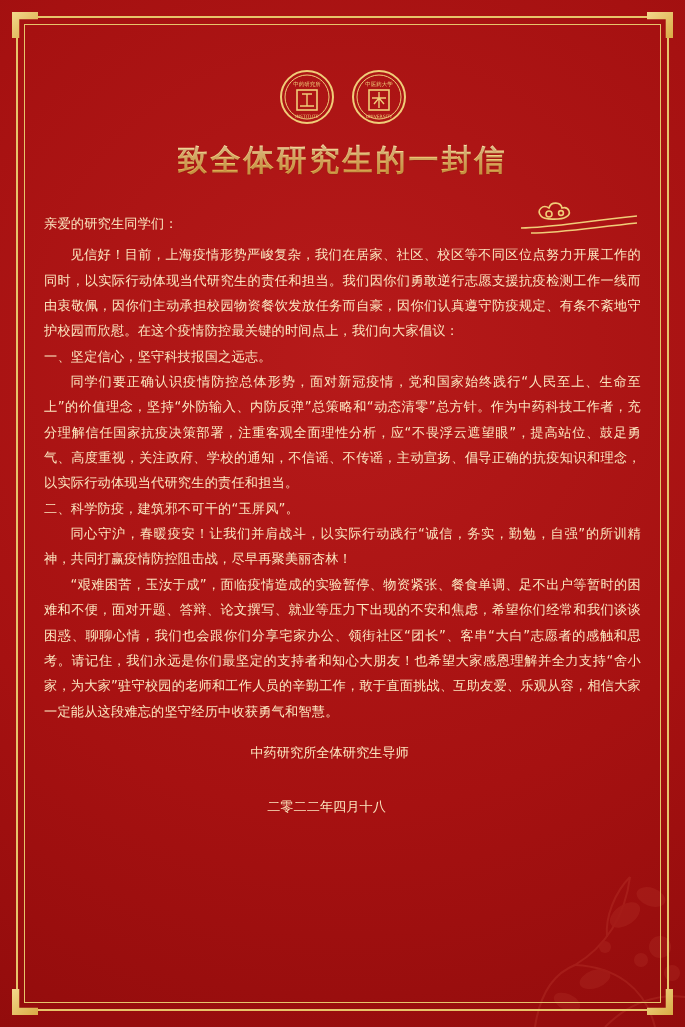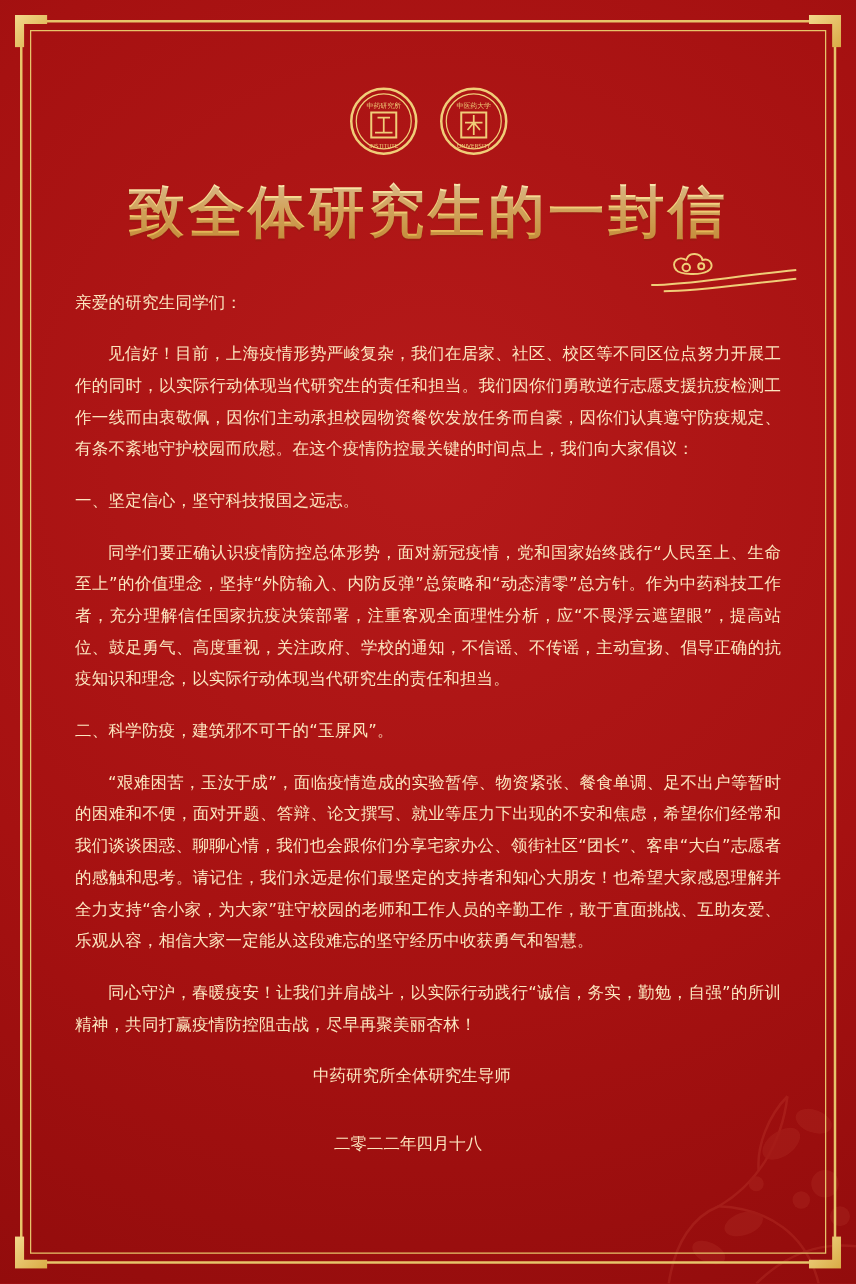--- a/index.html
+++ b/index.html
@@ -88,21 +88,21 @@
 
   
   .title-wrap {
     text-align: center;
     margin-top: 14px;
     position: relative;
   }
   .title {
     font-family: Liberation Mono, monospace;
     font-weight: bold;
-    font-size: 45px;
+    font-size: 30px;
     letter-spacing: 3px;
     color: #f5d98b;
     background: linear-gradient(180deg, #fdf0c2 0%, #f0cd78 45%, #d9a53d 100%);
     -webkit-background-clip: text;
     background-clip: text;
     -webkit-text-fill-color: transparent;
     display: inline-block;
     text-shadow: 0 1px 0 rgba(120,40,10,0.25);
   }
   .title-flourish {
@@ -119,21 +119,21 @@
     margin-top: 30px;
     color: #fbe6bf;
     font-family: "DejaVu Sans", "Liberation Sans", sans-serif;
     font-size: 13.2px;
     line-height: 1.92;
     letter-spacing: 0.2px;
     text-align: justify;
     padding: 0 4px;
   }
   .letter p {
-    margin: 16px;
+    margin: 0;
   }
   .letter p.indent {
     text-indent: 2em;
   }
   .salutation {
     margin-bottom: 6px !important;
   }
   .signature {
     margin-top: 16px;
     text-align: center;
@@ -221,22 +221,22 @@
         </svg>
       </div>
     </div>
 
     <div class="letter">
       <p class="salutation">亲爱的研究生同学们：</p>
       <p class="indent">见信好！目前，上海疫情形势严峻复杂，我们在居家、社区、校区等不同区位点努力开展工作的同时，以实际行动体现当代研究生的责任和担当。我们因你们勇敢逆行志愿支援抗疫检测工作一线而由衷敬佩，因你们主动承担校园物资餐饮发放任务而自豪，因你们认真遵守防疫规定、有条不紊地守护校园而欣慰。在这个疫情防控最关键的时间点上，我们向大家倡议：</p>
       <p>一、坚定信心，坚守科技报国之远志。</p>
       <p class="indent">同学们要正确认识疫情防控总体形势，面对新冠疫情，党和国家始终践行“人民至上、生命至上”的价值理念，坚持“外防输入、内防反弹”总策略和“动态清零”总方针。作为中药科技工作者，充分理解信任国家抗疫决策部署，注重客观全面理性分析，应“不畏浮云遮望眼”，提高站位、鼓足勇气、高度重视，关注政府、学校的通知，不信谣、不传谣，主动宣扬、倡导正确的抗疫知识和理念，以实际行动体现当代研究生的责任和担当。</p>
       <p>二、科学防疫，建筑邪不可干的“玉屏风”。</p>
+      <p class="indent">同心守沪，春暖疫安！让我们并肩战斗，以实际行动践行“诚信，务实，勤勉，自强”的所训精神，共同打赢疫情防控阻击战，尽早再聚美丽杏林！</p>
       <p class="indent">“艰难困苦，玉汝于成”，面临疫情造成的实验暂停、物资紧张、餐食单调、足不出户等暂时的困难和不便，面对开题、答辩、论文撰写、就业等压力下出现的不安和焦虑，希望你们经常和我们谈谈困惑、聊聊心情，我们也会跟你们分享宅家办公、领街社区“团长”、客串“大白”志愿者的感触和思考。请记住，我们永远是你们最坚定的支持者和知心大朋友！也希望大家感恩理解并全力支持“舍小家，为大家”驻守校园的老师和工作人员的辛勤工作，敢于直面挑战、互助友爱、乐观从容，相信大家一定能从这段难忘的坚守经历中收获勇气和智慧。</p>
-      <p class="indent">同心守沪，春暖疫安！让我们并肩战斗，以实际行动践行“诚信，务实，勤勉，自强”的所训精神，共同打赢疫情防控阻击战，尽早再聚美丽杏林！</p>
     </div>
 
     <div class="signature">
       <div>中药研究所全体研究生导师</div>
       <div class="sig-date">二零二二年四月十八</div>
     </div>
 
   </div>
 </div>
 

